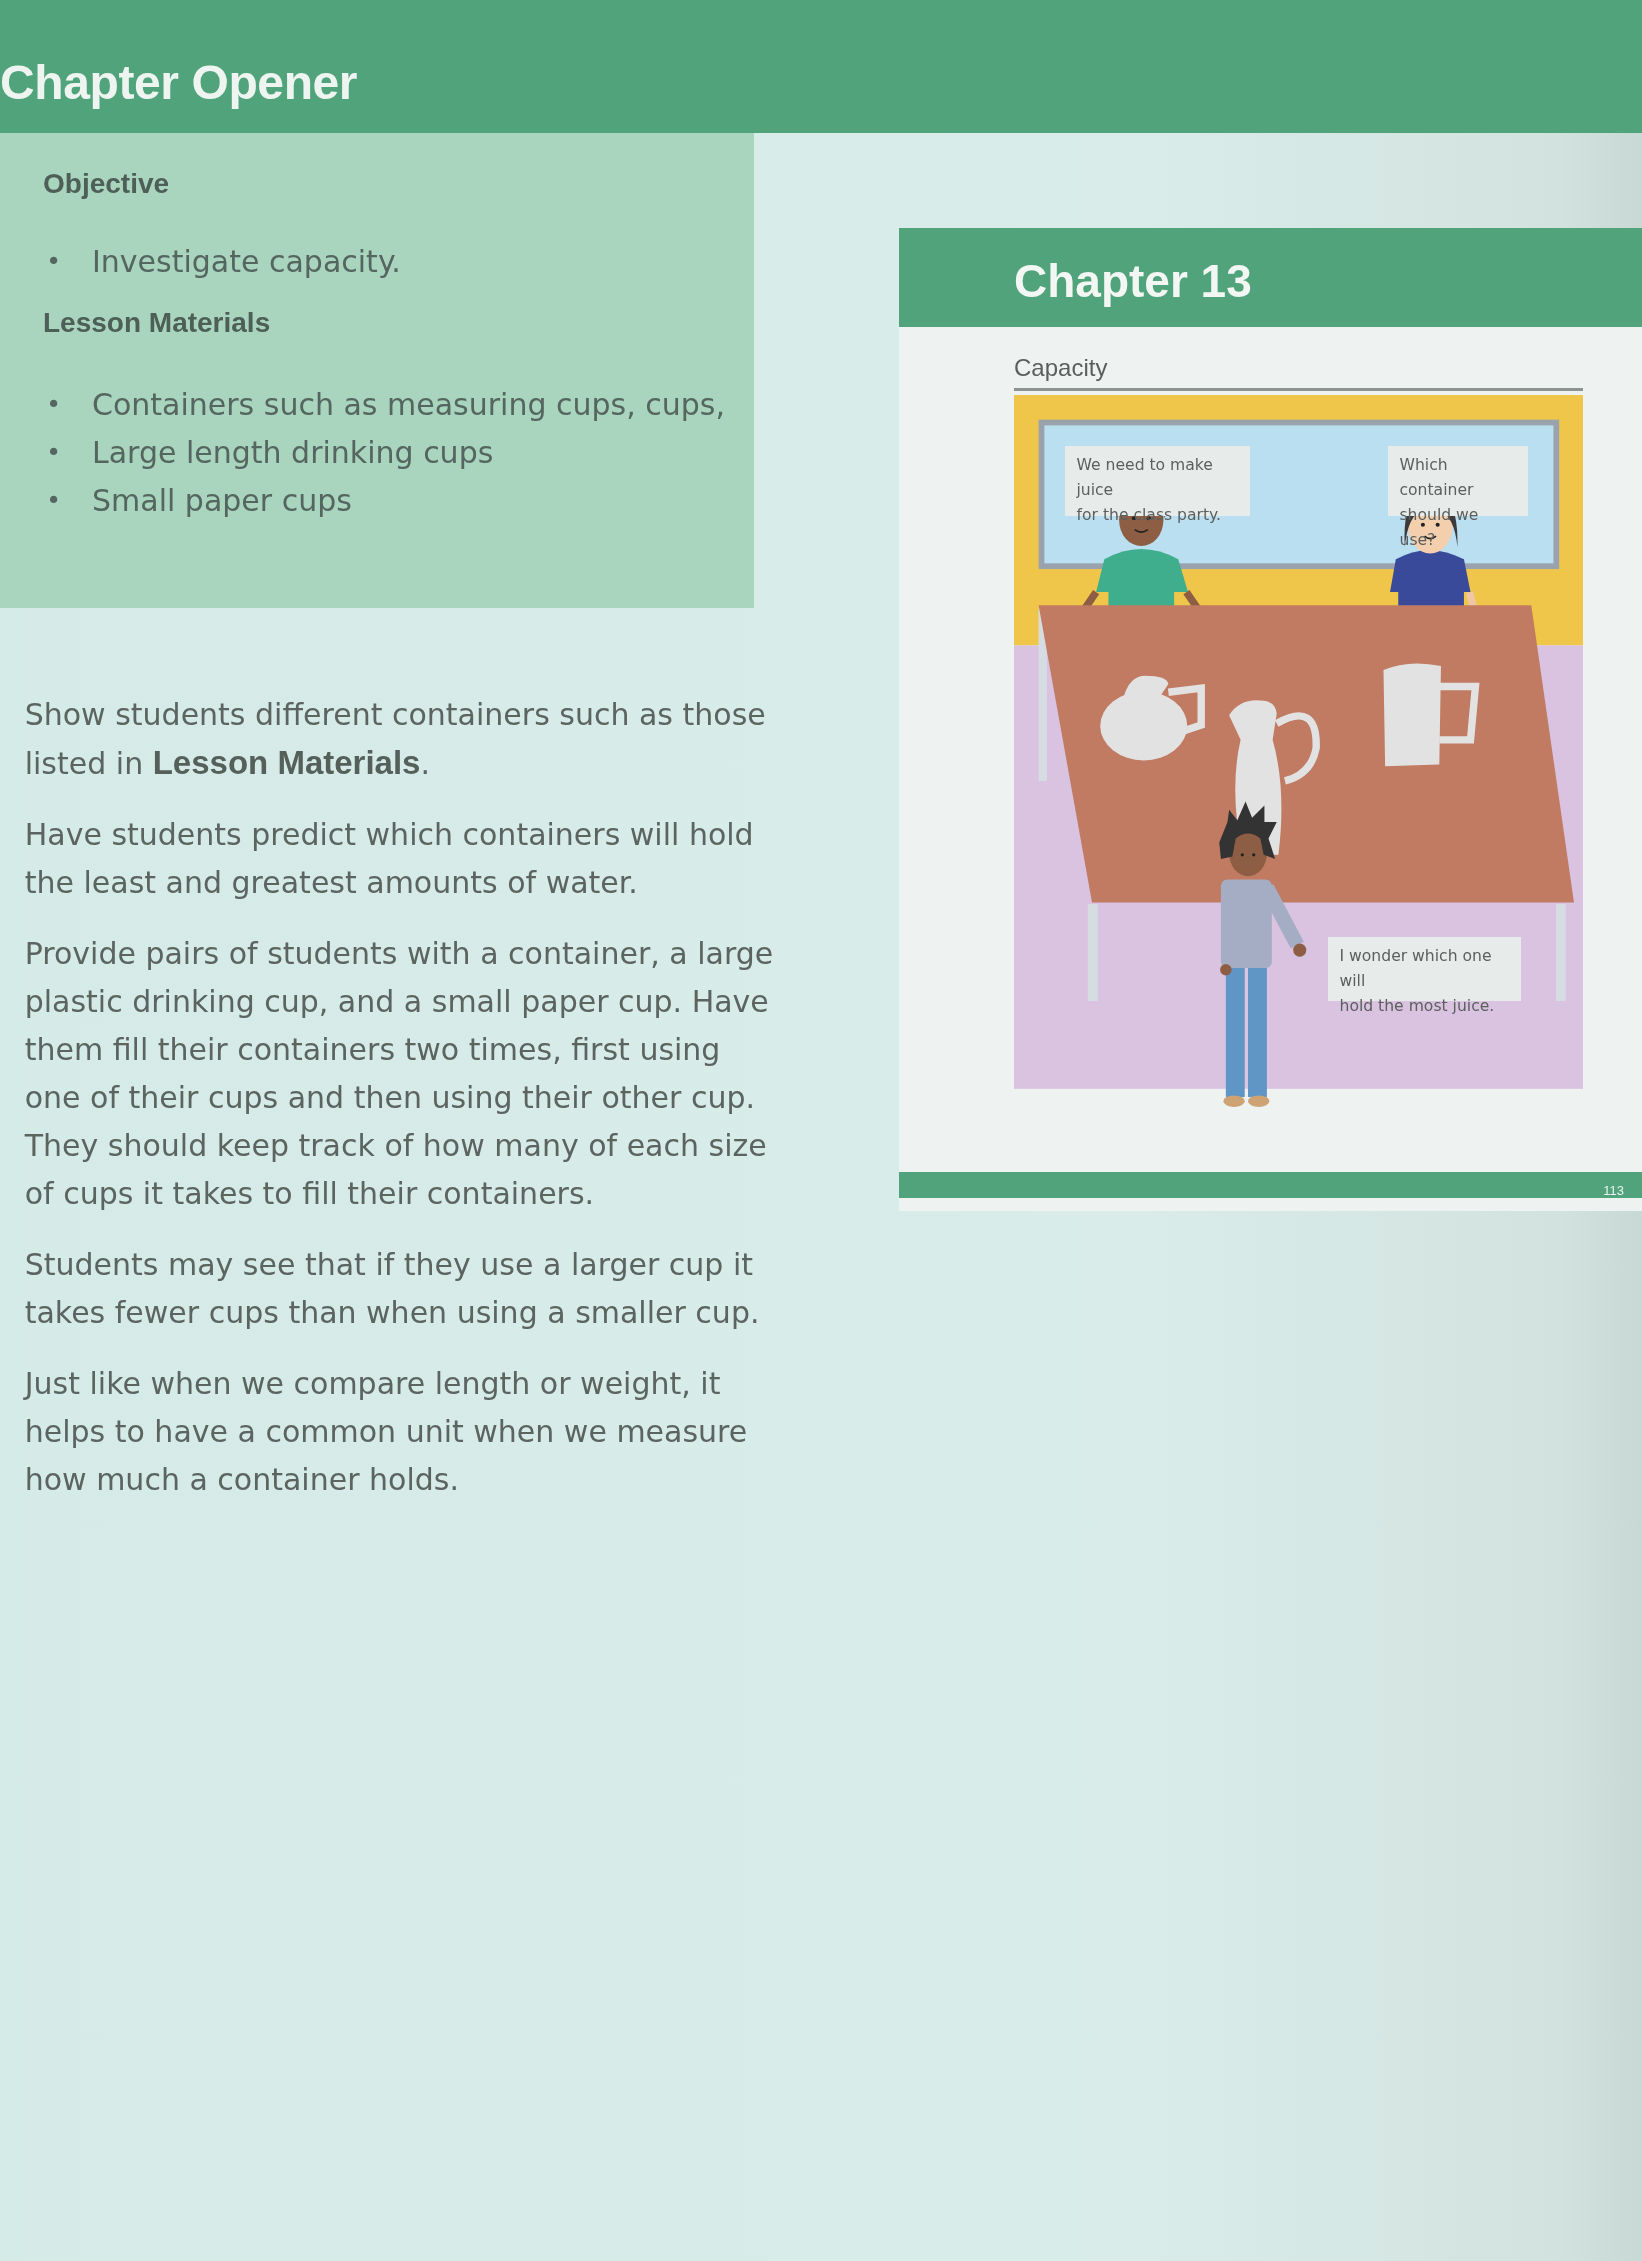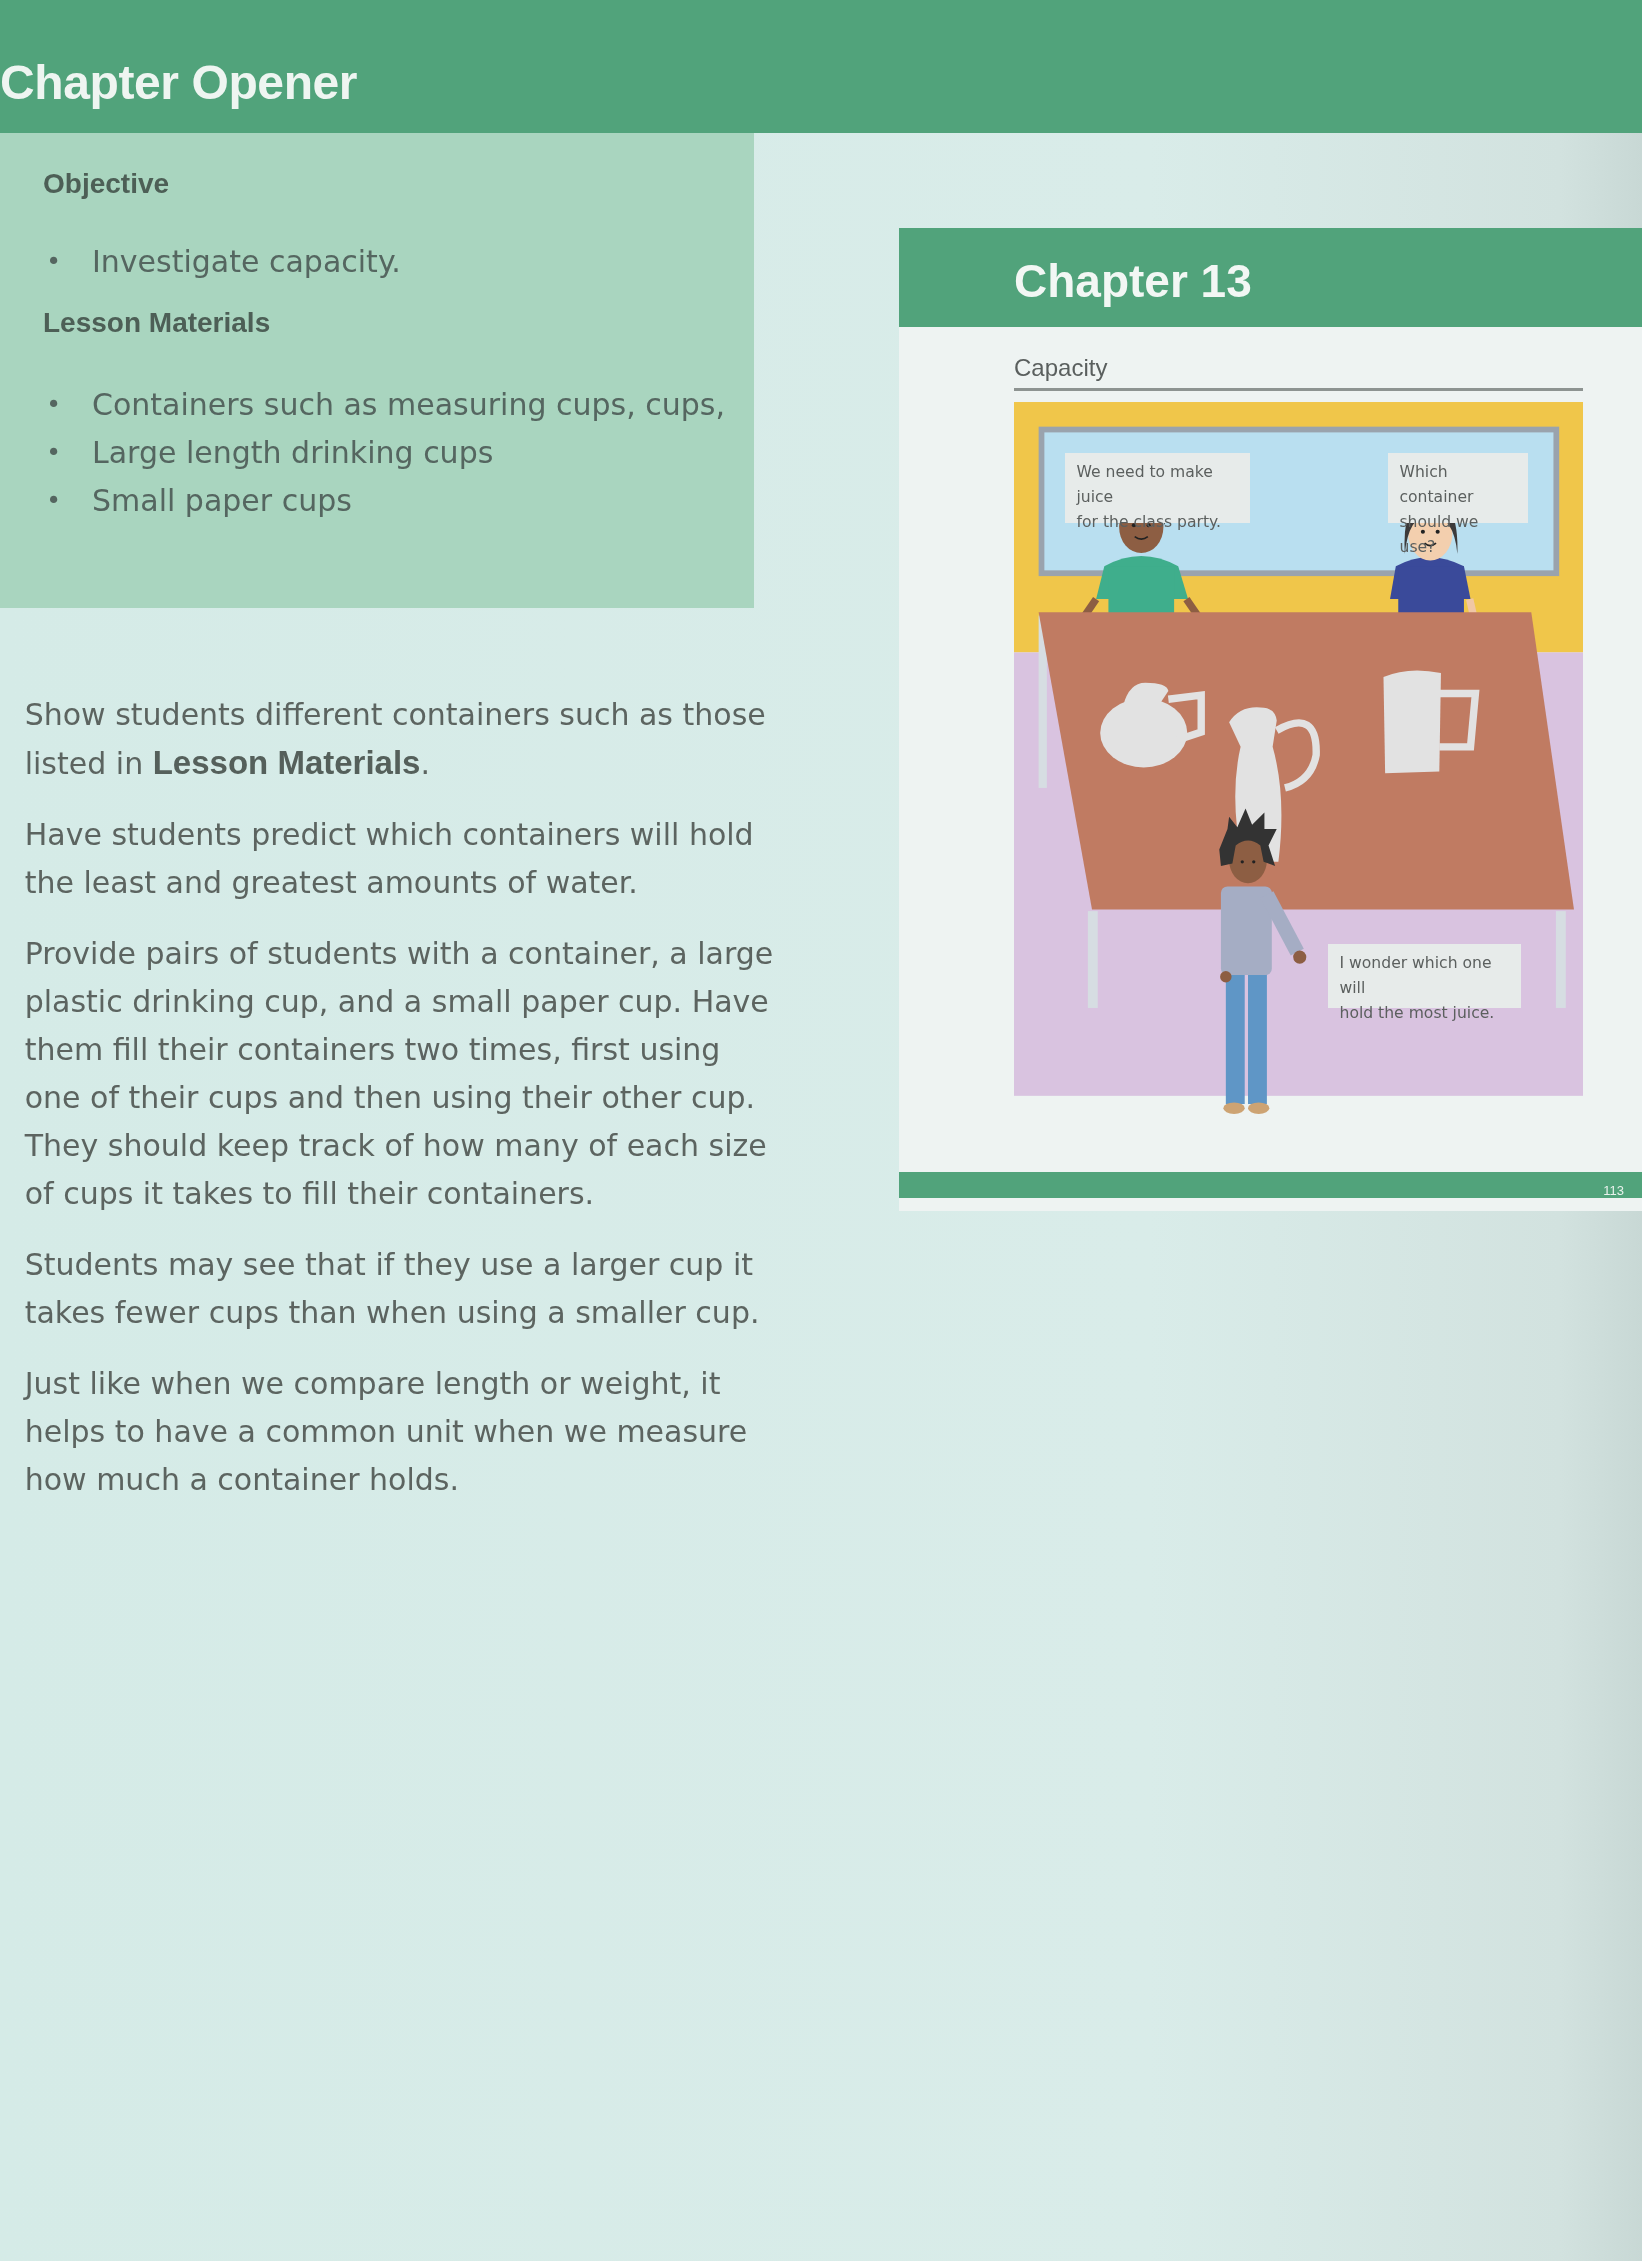--- a/index.html
+++ b/index.html
@@ -62,21 +62,21 @@
   .preview-subtitle {
     position: absolute; left: 115px; top: 126px;
     font-family: "Liberation Sans", sans-serif; font-weight: normal;
     font-size: 24px; color: #5a5f5e;
   }
   .preview-rule {
     position: absolute; left: 115px; top: 160px; width: 569px; height: 2.5px;
     background: #8d9391;
   }
   .illustration {
-    position: absolute; left: 115px; top: 174px; width: 480px; height: 694px;
+    position: absolute; left: 115px; top: 167px; width: 480px; height: 694px;
     overflow: visible;
   }
   .bubble {
     position: absolute; background: #e7ebea; color: #5b5f5e;
     font-size: 15.6px; line-height: 25px; padding: 6.6px 11.5px;
     font-family: "DejaVu Sans", sans-serif;
   }
   .preview-footer {
     position: absolute; left: 0; top: 944px; width: 100%; height: 26px;
     background: #51a37b;

